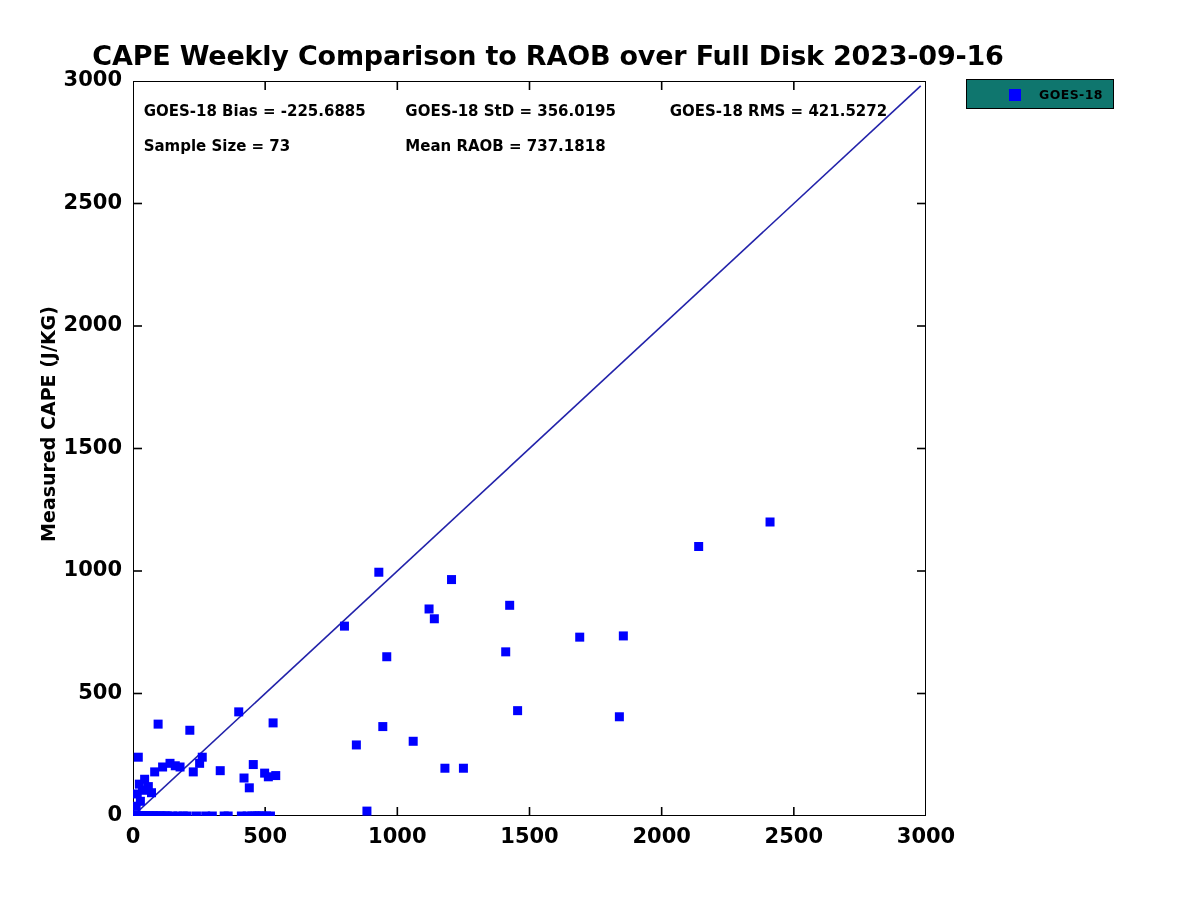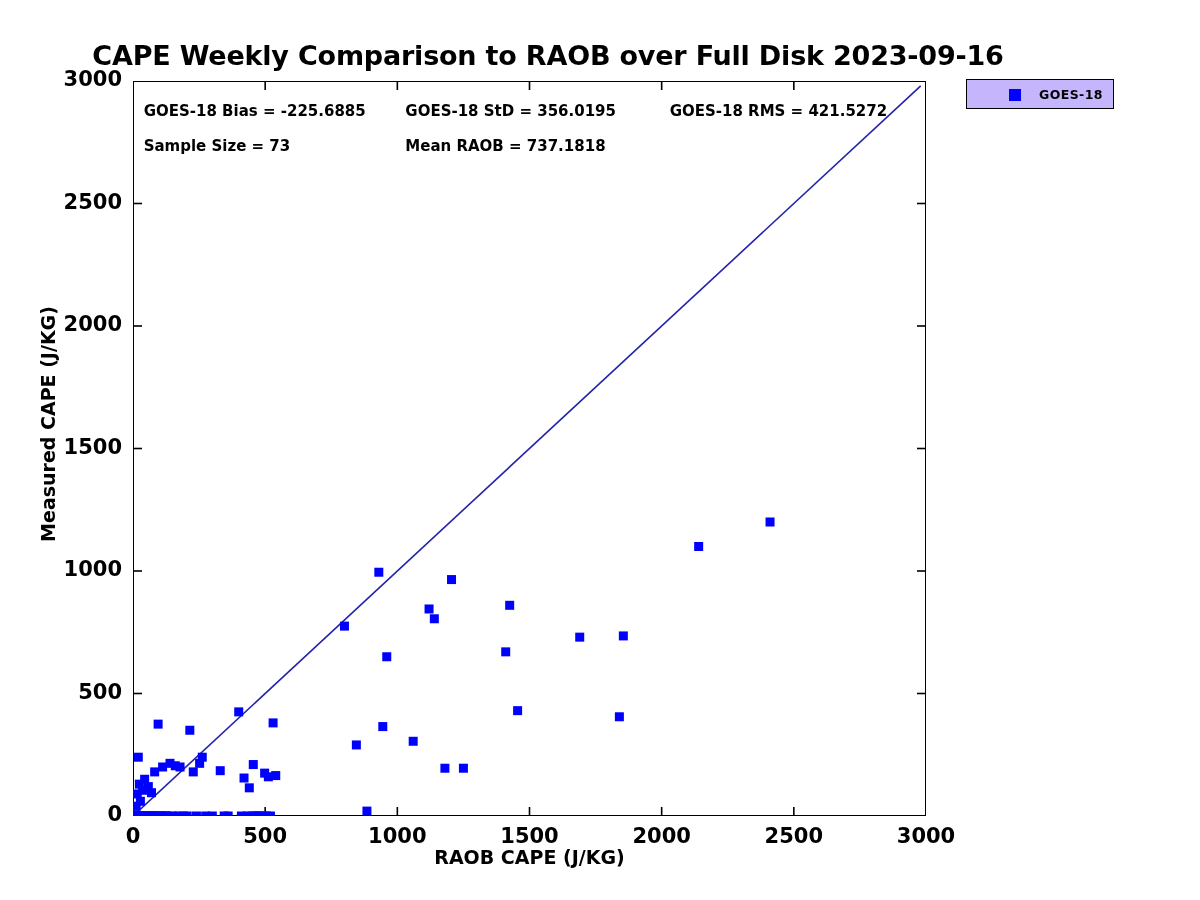--- a/index.html
+++ b/index.html
@@ -100,21 +100,21 @@
     color: #000000;
     white-space: nowrap;
   }
   #legend-box {
     position: absolute;
     left: 958px;
     top: 63px;
     width: 148px;
     height: 30px;
     border: 1.4px solid #000000;
-    background: #c4b5fd;
+    background: #0f766e;
     box-sizing: border-box;
   }
   #legend-swatch {
     position: absolute;
     left: 42px;
     top: 9px;
     width: 12px;
     height: 12px;
     background: #0000ff;
   }
@@ -289,20 +289,19 @@
     </div>
   <div id="annotations">
       <div class="annot" style="left: 135.643px; top: 86.4px;">GOES-18 Bias = -225.6885</div>
       <div class="annot" style="left: 397.333px; top: 86.4px; text-align: center;">GOES-18 StD = 356.0195</div>
       <div class="annot" style="left: 661.667px; top: 86.4px;">GOES-18 RMS = 421.5272</div>
       <div class="annot" style="left: 135.643px; top: 120.7px;">Sample Size = 73</div>
       <div class="annot" style="left: 397.333px; top: 120.7px;">Mean RAOB = 737.1818</div>
     </div>
 
   <div id="ylabel">Measured CAPE (J/KG)</div>
-  <div id="xlabel">RAOB CAPE (J/KG)</div>
 
   <div id="legend-box">
     <div id="legend-swatch"></div>
     <div id="legend-label">GOES-18</div>
   </div>
 
 </div>
 
 </body></html>

